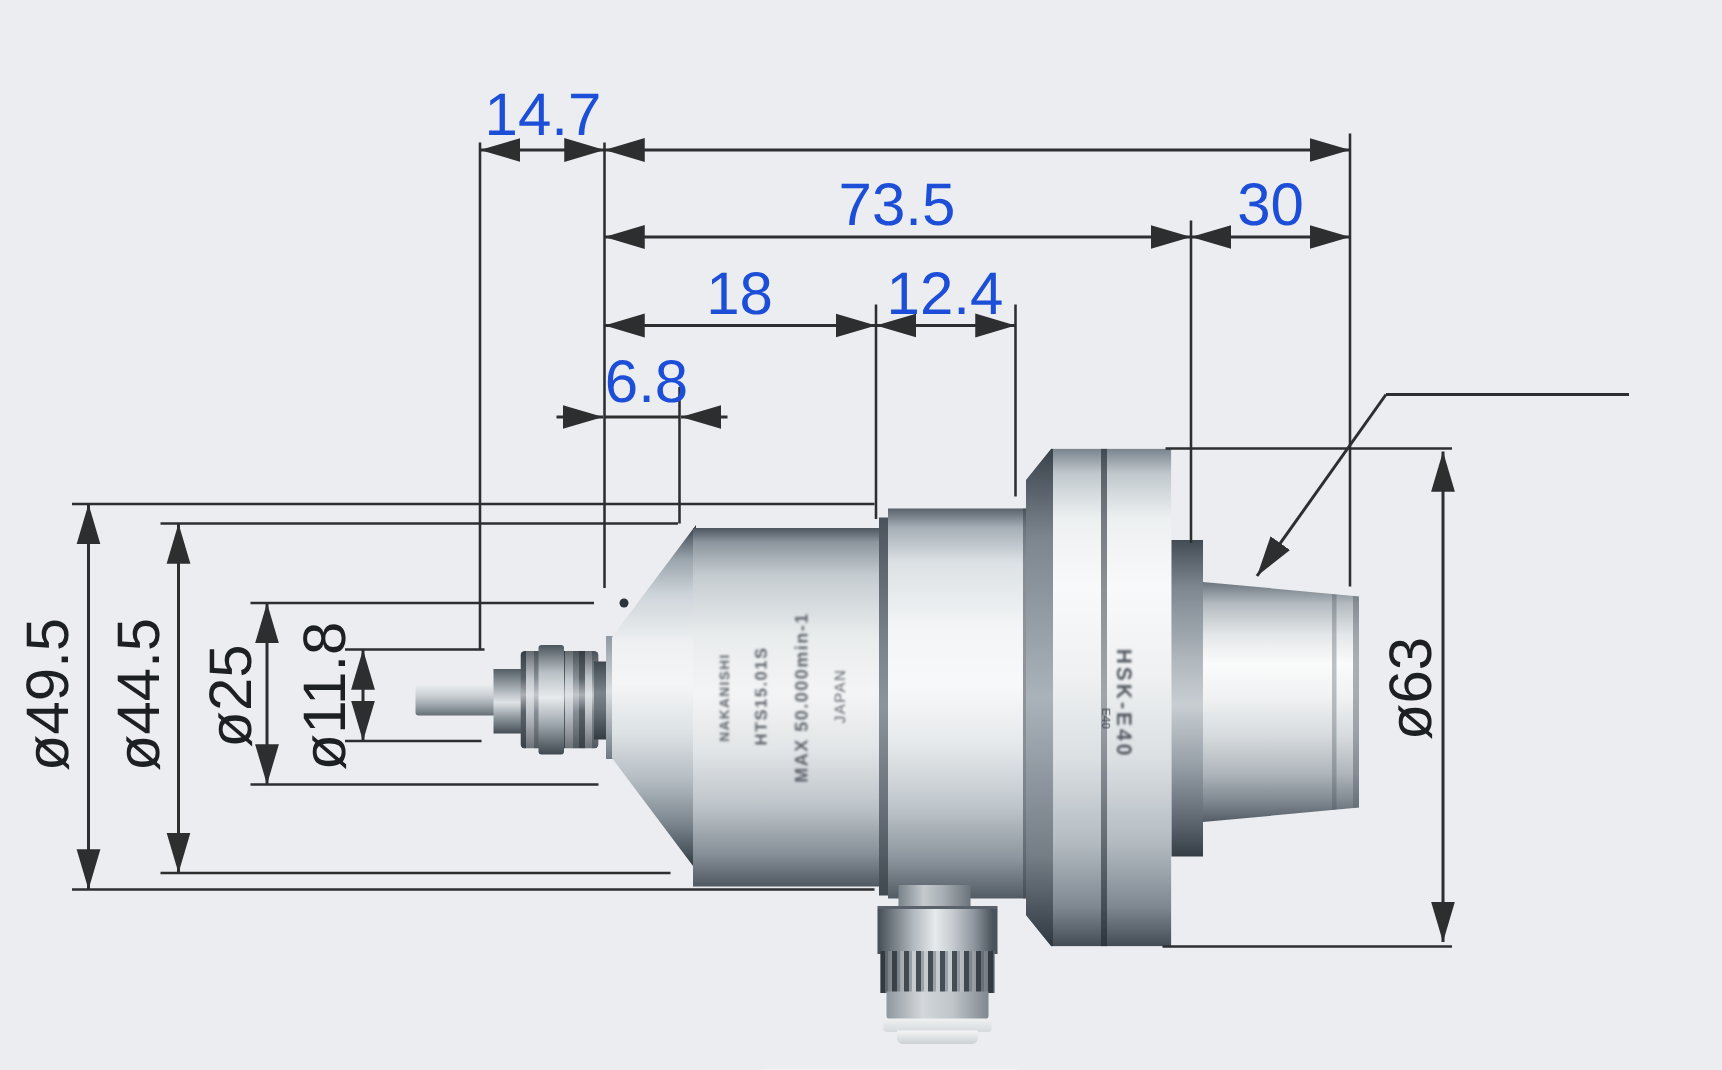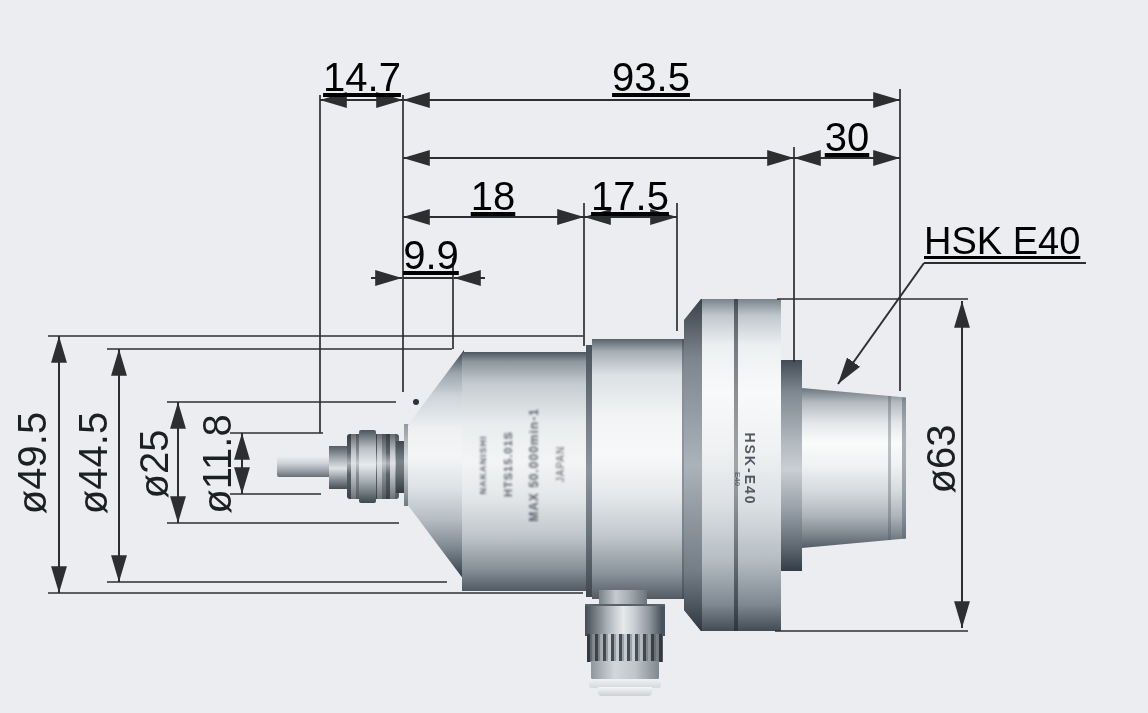--- a/index.html
+++ b/index.html
@@ -2,22 +2,22 @@
 <html><head>
 <meta charset="utf-8">
 <style>
   html,body{margin:0;padding:0;}
   .canvas{
     position:relative;width:1148px;height:713px;overflow:hidden;
     background:#ecedf1;font-family:"Liberation Sans",sans-serif;
   }
   
   .dim{
-    position:absolute;font-size:40px;color:#000000;line-height:42px;height:42px;
-    text-align:center;white-space:nowrap;letter-spacing:0px;text-decoration:underline;
+    position:absolute;font-size:40px;color:#1d4ed8;line-height:42px;height:42px;
+    text-align:center;white-space:nowrap;letter-spacing:0px;
   }
   .d147{left:318px;top:56px;width:88px;}
   .d935{left:591px;top:56px;width:120px;}
   .d735{left:538px;top:116px;width:120px;}
   .d20 {left:807px;top:116px;width:80px;}
   .d34 {left:443px;top:175px;width:100px;}
   .d175{left:570px;top:175px;width:120px;}
   .d99 {left:391px;top:234px;width:80px;}
   .hsk {left:924px;top:220px;width:190px;font-size:38px;text-align:left;}
   .dimv{
@@ -188,26 +188,25 @@
     <line class="dl" x1="119" y1="349" x2="119" y2="582"></line>
     <line class="dl" x1="178" y1="402" x2="178" y2="523"></line>
     <line class="dl" x1="242" y1="433" x2="242" y2="494"></line>
     <line class="dl" x1="962" y1="301" x2="962" y2="628"></line>
 
     <line class="pl" x1="924" y1="263" x2="1086" y2="263"></line>
     <line class="ae" x1="924" y1="263" x2="838" y2="384"></line>
   </svg>
 
   <div class="dim d147">14.7</div>
-  <div class="dim d935">93.5</div>
+  <div class="dim d735">73.5</div>
   <div class="dim d20">30</div>
   <div class="dim d34">18</div>
-  <div class="dim d175">17.5</div>
-  <div class="dim d99">9.9</div>
-  <div class="dim hsk">HSK E40</div>
+  <div class="dim d175">12.4</div>
+  <div class="dim d99">6.8</div>
 
   <div class="dimv d495">ø49.5</div>
   <div class="dimv d445">ø44.5</div>
   <div class="dimv d25">ø25</div>
   <div class="dimv d118">ø11.8</div>
   <div class="dimv d63">ø63</div>
 
 </div>
 
 </body></html>

